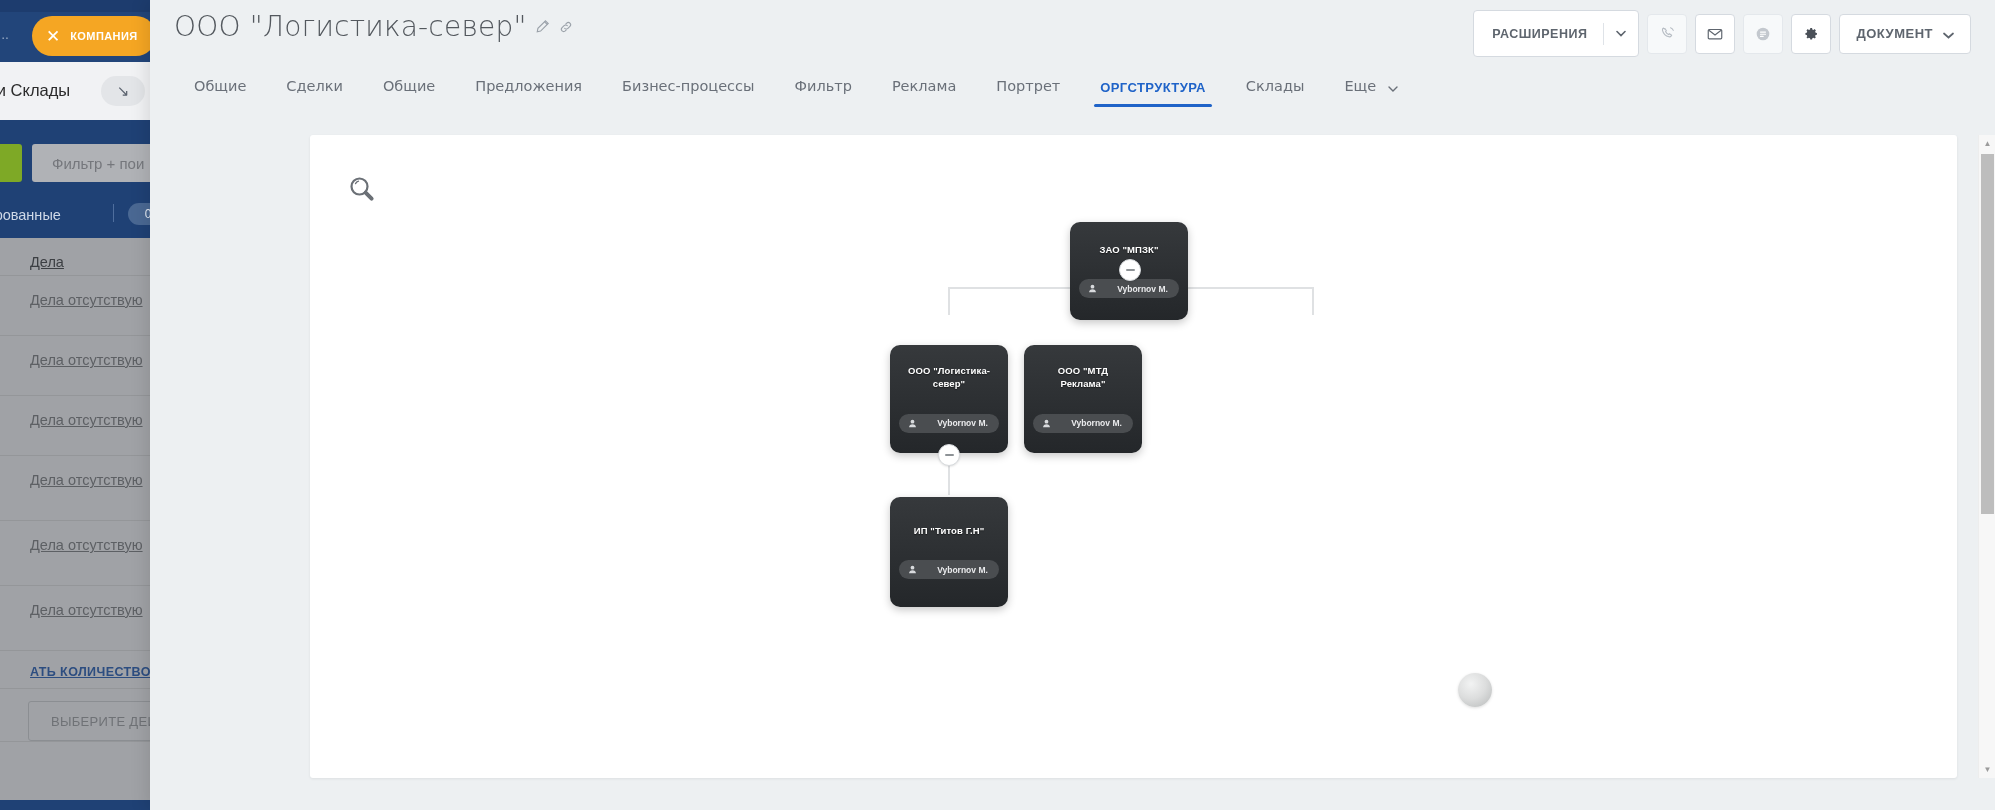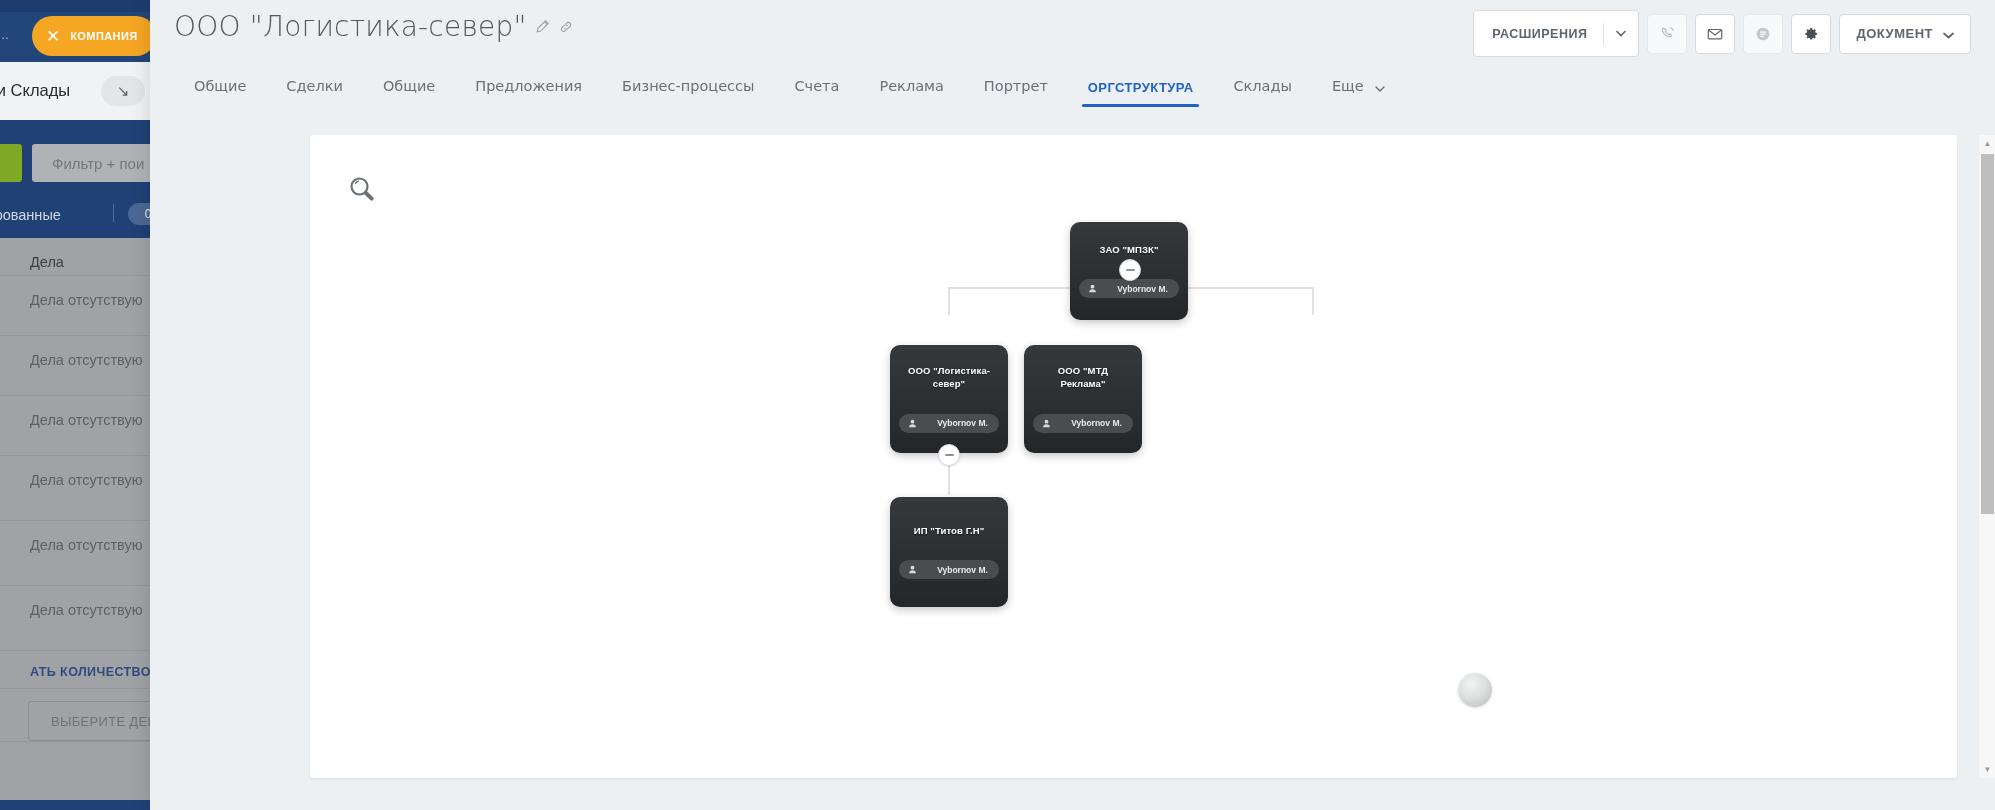--- a/index.html
+++ b/index.html
@@ -79,21 +79,21 @@
     display: flex; align-items: center; justify-content: center;
   }
   .bg-list {
     position: absolute; left: 0; top: 238px; width: 150px; bottom: 10px;
     background: #a0a2a6;
   }
   .bg-row {
     border-bottom: 1px solid #949699;
     display: flex; align-items: flex-start;
     padding: 16px 0 0 30px;
-    color: #5d6064; font-size: 14.5px; white-space: nowrap;
+    color: #5d6064; font-size: 14.5px; white-space: nowrap; text-decoration: underline;
   }
   .bg-row.head { color: #3c3f43; }
   .bg-row.cta { color: #2c4d80; font-weight: bold; font-size: 12.5px; letter-spacing: .4px; }
   .bg-select-wrap {
     padding: 12px 0 0 28px; border-bottom: 1px solid #949699;
   }
   .bg-select {
     height: 40px; width: 160px;
     border: 1px solid #8b8e92; border-radius: 3px;
     display: flex; align-items: center; padding-left: 22px;
@@ -368,21 +368,21 @@
 
     </div>
   </div>
 
   <div id="tabs">
     <div class="tab">Общие</div>
     <div class="tab">Сделки</div>
     <div class="tab">Общие</div>
     <div class="tab">Предложения</div>
     <div class="tab">Бизнес-процессы</div>
-    <div class="tab">Счета</div>
+    <div class="tab">Фильтр</div>
     <div class="tab">Реклама</div>
     <div class="tab">Портрет</div>
     <div class="tab active">ОРГСТРУКТУРА</div>
     <div class="tab">Склады</div>
     <div class="tab">
       <span>Еще</span>
       <span class="more-caret">
         <svg width="10" height="6" viewBox="0 0 10 6">
             <path d="M1 1L5 5L9 1" stroke="#6a7079" stroke-width="1.4" fill="none" stroke-linecap="round"></path>
           </svg>

